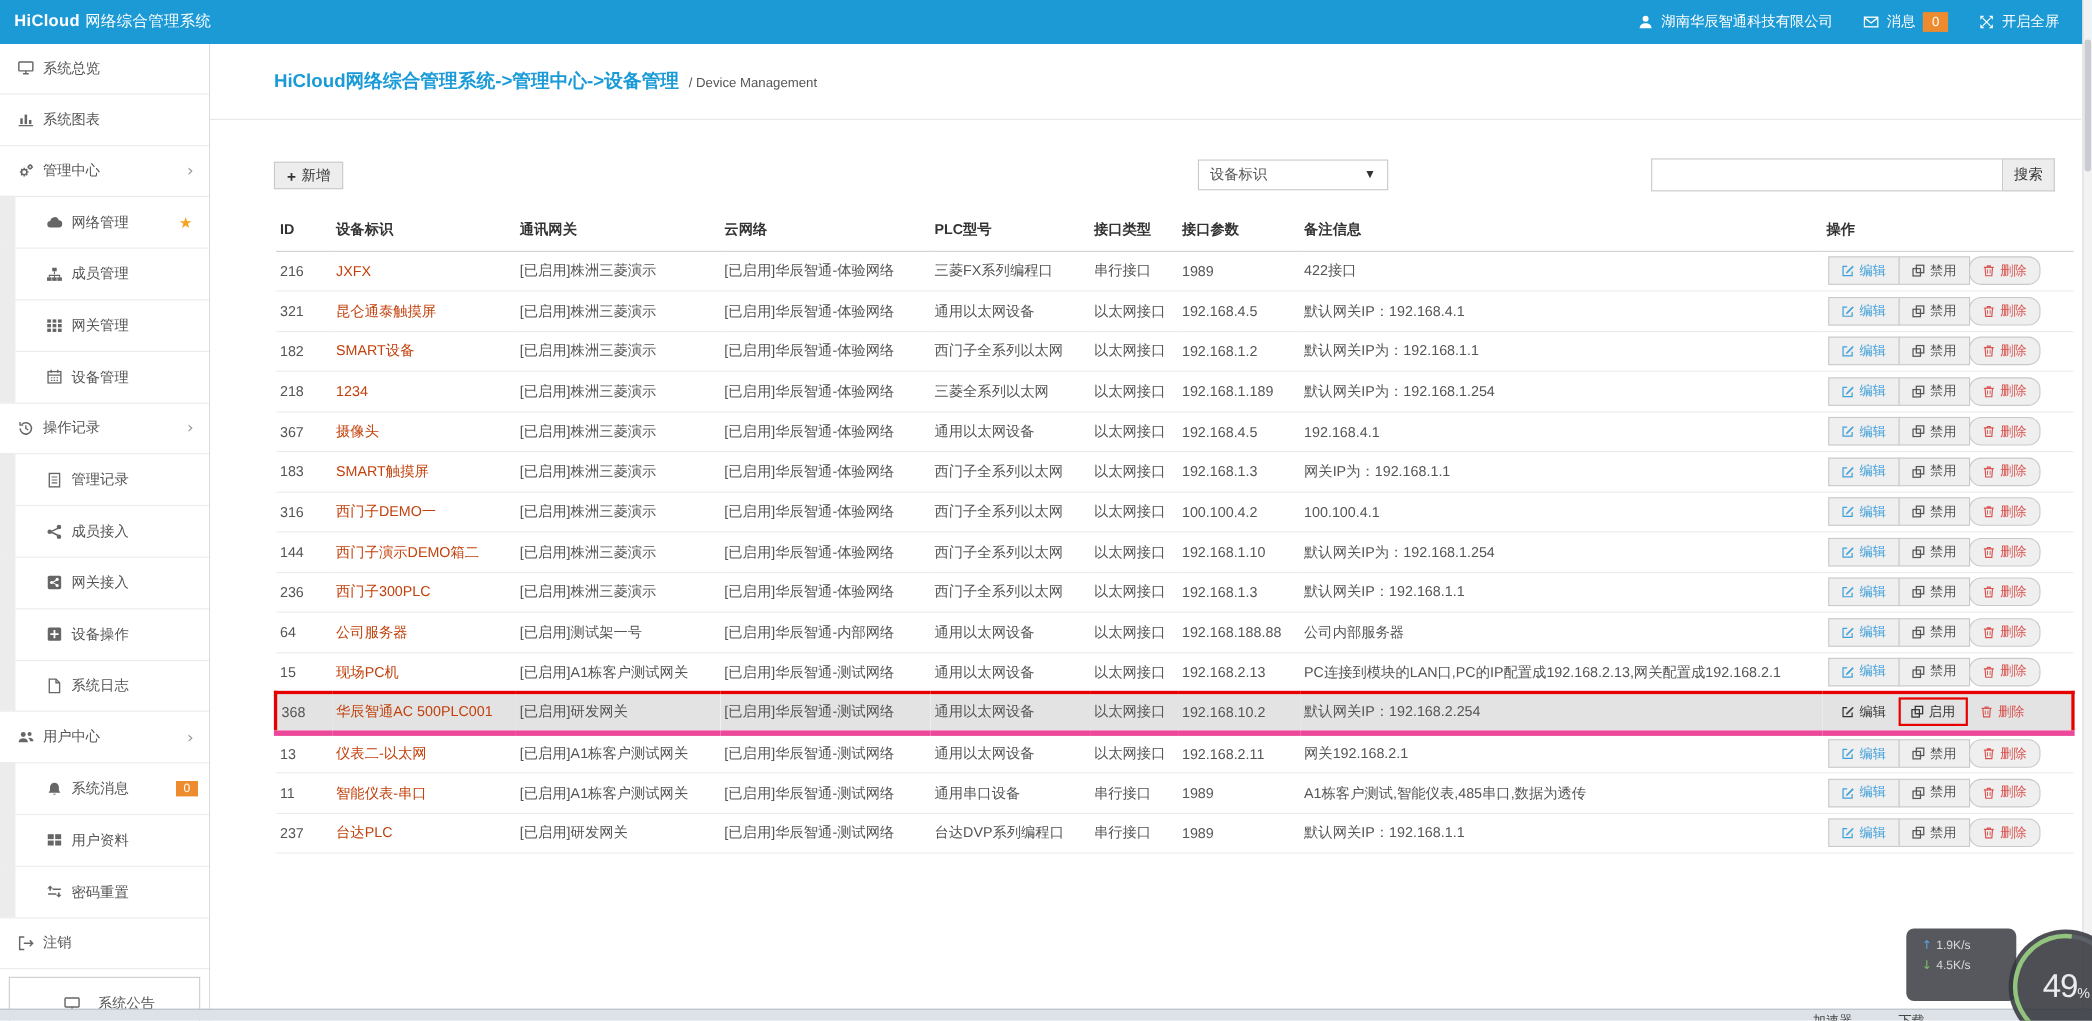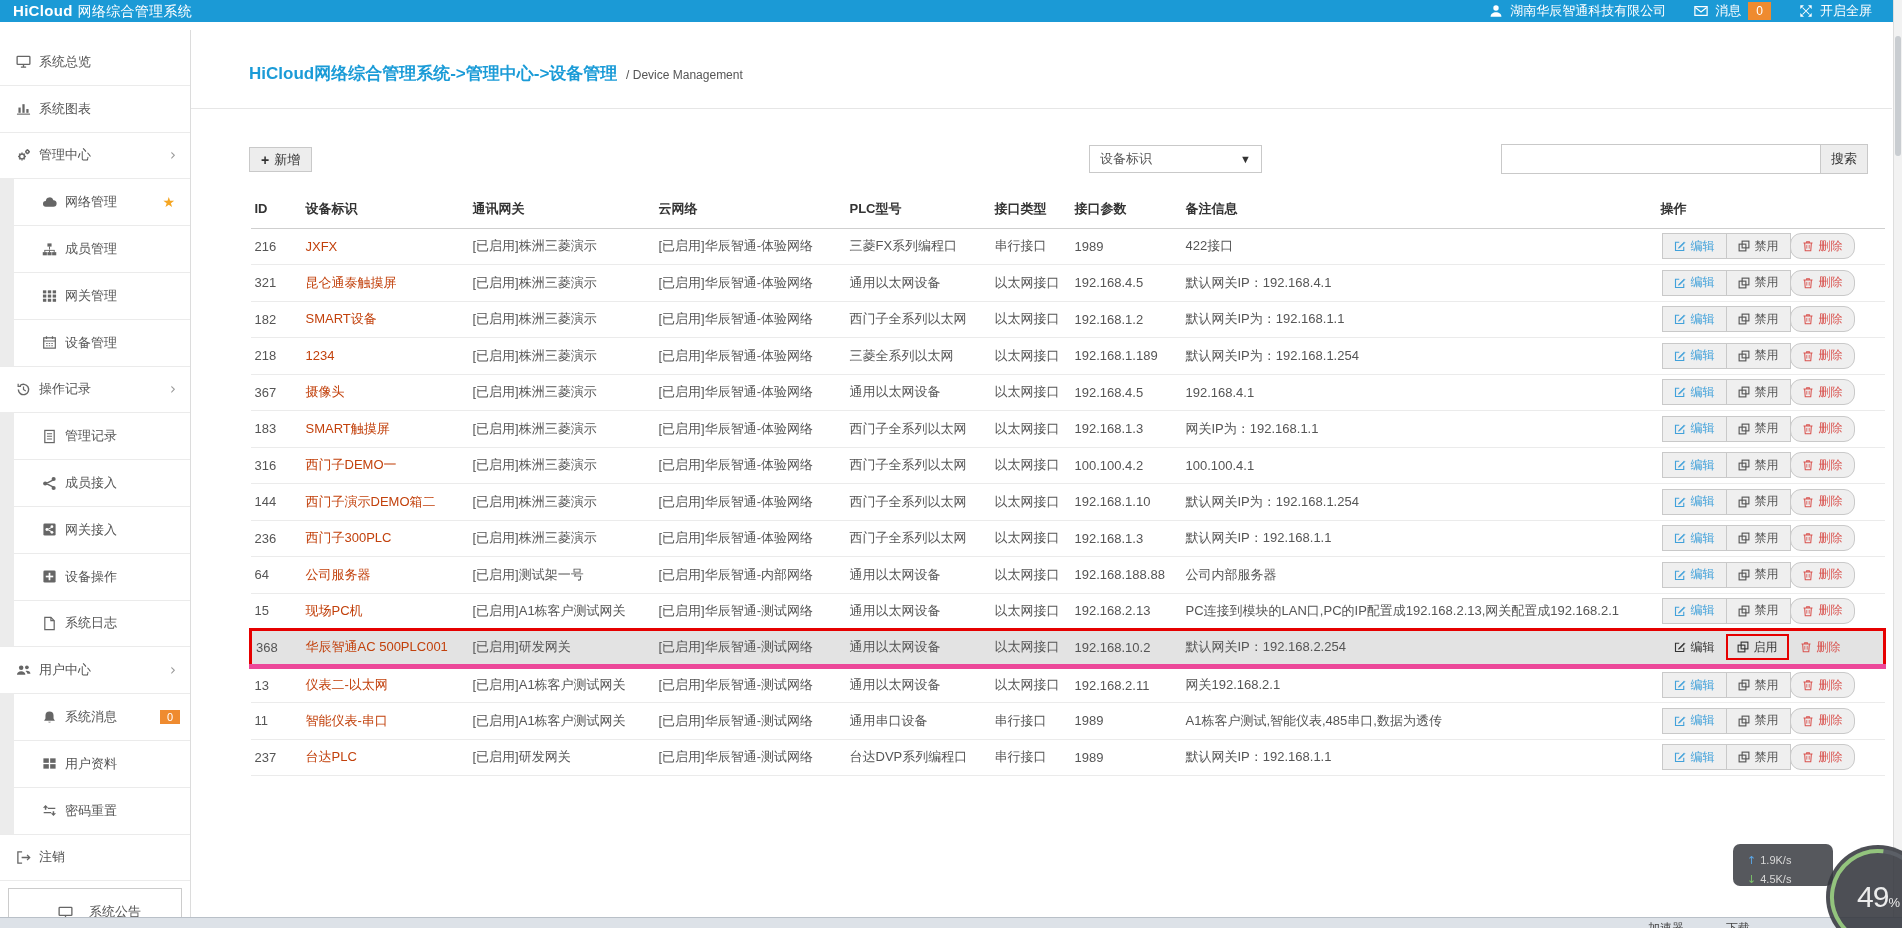--- a/index.html
+++ b/index.html
@@ -5,21 +5,21 @@
   * { box-sizing: border-box; }
   html,body { margin:0; padding:0; }
   body {
     width:1902px; height:928px; position:relative; overflow:hidden;
     background:#fff; font-family:"Liberation Sans","DejaVu Sans",sans-serif;
     -webkit-font-smoothing:antialiased;
   }
   svg { display:block; }
 
   
-  .topbar{ position:absolute; top:0; left:0; width:100%; height:22px; background:#1b9ad6;
+  .topbar{ position:absolute; top:0; left:0; width:100%; height:40px; background:#1b9ad6;
     color:#fff; display:flex; align-items:center; justify-content:space-between; z-index:20; }
   .brand{ padding-left:13px; font-size:14px; letter-spacing:.3px; }
   .brand b{ font-size:15px; margin-right:5px; }
   .topbar-right{ display:flex; align-items:center; gap:28px; padding-right:30px; font-size:13px; }
   .tb-item{ display:flex; align-items:center; gap:7px; cursor:pointer; white-space:nowrap; }
   .tb-ico{ width:14px; height:14px; color:#fff; }
   .badge-orange{ background:#ef8b2f; color:#fff; font-size:12px; padding:1px 8px; line-height:16px; }
 
   
   .sidebar{ position:absolute; top:30px; left:0; width:191px; bottom:0; background:#fff;
@@ -87,21 +87,21 @@
   .scroll-thumb{ position:absolute; top:36px; left:1px; right:1px; height:120px; background:#c9cdd1; border-radius:4px; }
 
   
   .browser-bar{ position:absolute; left:0; right:0; bottom:0; height:11px; background:#dde2e8;
     border-top:1px solid #b9c0c8; z-index:40; overflow:hidden; }
   .bb-item{ position:absolute; top:2px; color:#444; font-size:12px; display:flex; gap:4px; align-items:center; }
   .bb-item.i0{ left:1648px; }
   .bb-item.i1{ left:1726px; }
 
   
-  .speed-pill{ position:absolute; left:1733px; top:844px; width:100px; height:42px;
+  .speed-pill{ position:absolute; left:1733px; top:844px; width:100px; height:66px;
     background:rgba(56,59,65,.85); border-radius:7px; z-index:50; color:#d8d8d8;
     font-size:11px; padding:7px 0 0 14px; line-height:18px; }
   .arrow-up::before{ content:"↑"; color:#5aa7e8; margin-right:4px; font-family:"DejaVu Sans",sans-serif; }
   .arrow-down::before{ content:"↓"; color:#7cc36a; margin-right:4px; font-family:"DejaVu Sans",sans-serif; }
   .speed-circle{ position:absolute; left:1826px; top:845px; width:104px; height:104px; z-index:51; }
   .speed-circle .ring-bg{ position:absolute; inset:0; border-radius:50%; background:rgba(52,55,61,.88); }
   .speed-circle svg{ position:absolute; inset:0; }
   .pct{ position:absolute; inset:0; display:flex; align-items:center; justify-content:center;
     color:#ececec; font-size:30px; font-weight:300; letter-spacing:-1px; }
   .pct .pu{ font-size:13px; margin-top:10px; }

